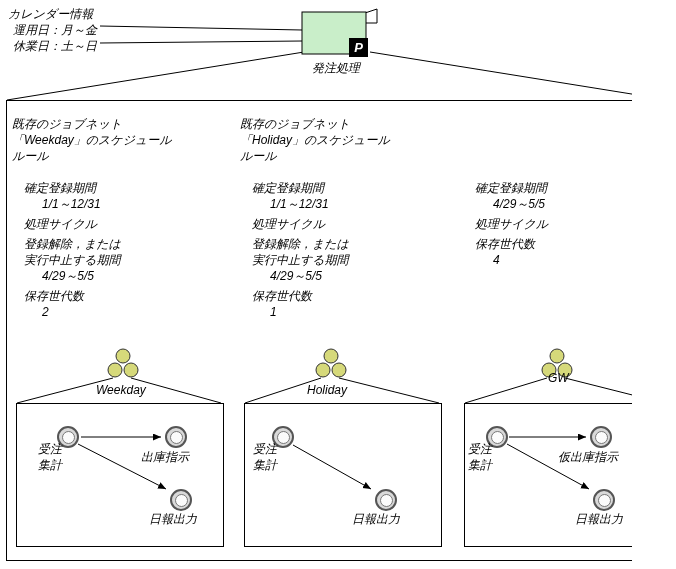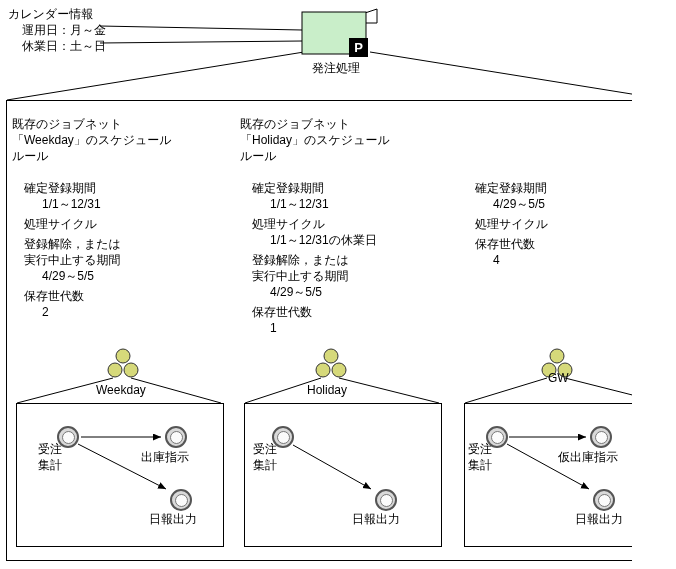--- a/index.html
+++ b/index.html
@@ -2,29 +2,29 @@
 <html style="--jobnet-green: #c9eec9; --node-yellow: #d6d97a;"><head>
 <meta charset="utf-8">
 <style>
   :root{
     --jobnet-green:#c9eec9;
     --node-yellow:#d6d97a;
   }
   html,body{margin:0;padding:0;background:#fff;}
   .canvas{
     position:relative;width:632px;height:569px;background:#fff;overflow:hidden;
-    font-family:"Liberation Sans",sans-serif;font-size:12px;color:#000;line-height:16px;
+    font-family:"Liberation Sans",sans-serif;font-size:12px;color:#000;line-height:16px;font-style:italic;
   }
   .abs{position:absolute;}
   .overlay{position:absolute;left:0;top:0;pointer-events:none;}
   .overlay line{stroke:#000;stroke-width:1;}
   .bigbox{position:absolute;border:1px solid #000;background:transparent;}
   .jobbox{position:absolute;border:1px solid #000;background:transparent;}
   .cal div{white-space:nowrap;}
-  .cal .ind{margin-left:14px;text-align:right;}
+  .cal .ind{margin-left:5px;text-align:right;}
   .col-header{position:absolute;white-space:pre-line;}
   .fields{position:absolute;}
   .f + .f{margin-top:4px;}
   .flabel{padding-left:12px;white-space:pre-line;}
   .fvalue{padding-left:30px;white-space:nowrap;}
   .root-icon{position:absolute;width:78px;height:50px;}
   .p-badge{
     position:absolute;left:48px;top:30px;width:19px;height:19px;background:#000;color:#fff;
     font-weight:bold;font-size:13px;display:flex;align-items:center;justify-content:center;
   }
@@ -133,21 +133,20 @@
   <div class="col-header" style="left:240px;top:116px;width:220px">既存のジョブネット
 「Holiday」のスケジュール
 ルール</div>
   <div class="fields" style="left:240px;top:180px">
     <div class="f">
       <div class="flabel">確定登録期間</div>
       <div class="fvalue">1/1～12/31</div>
     </div>
     <div class="f">
       <div class="flabel">処理サイクル</div>
-      <div class="fvalue">1/1～12/31の休業日</div>
     </div>
     <div class="f">
       <div class="flabel">登録解除，または
 実行中止する期間</div>
       <div class="fvalue">4/29～5/5</div>
     </div>
     <div class="f">
       <div class="flabel">保存世代数</div>
       <div class="fvalue">1</div>
     </div>

